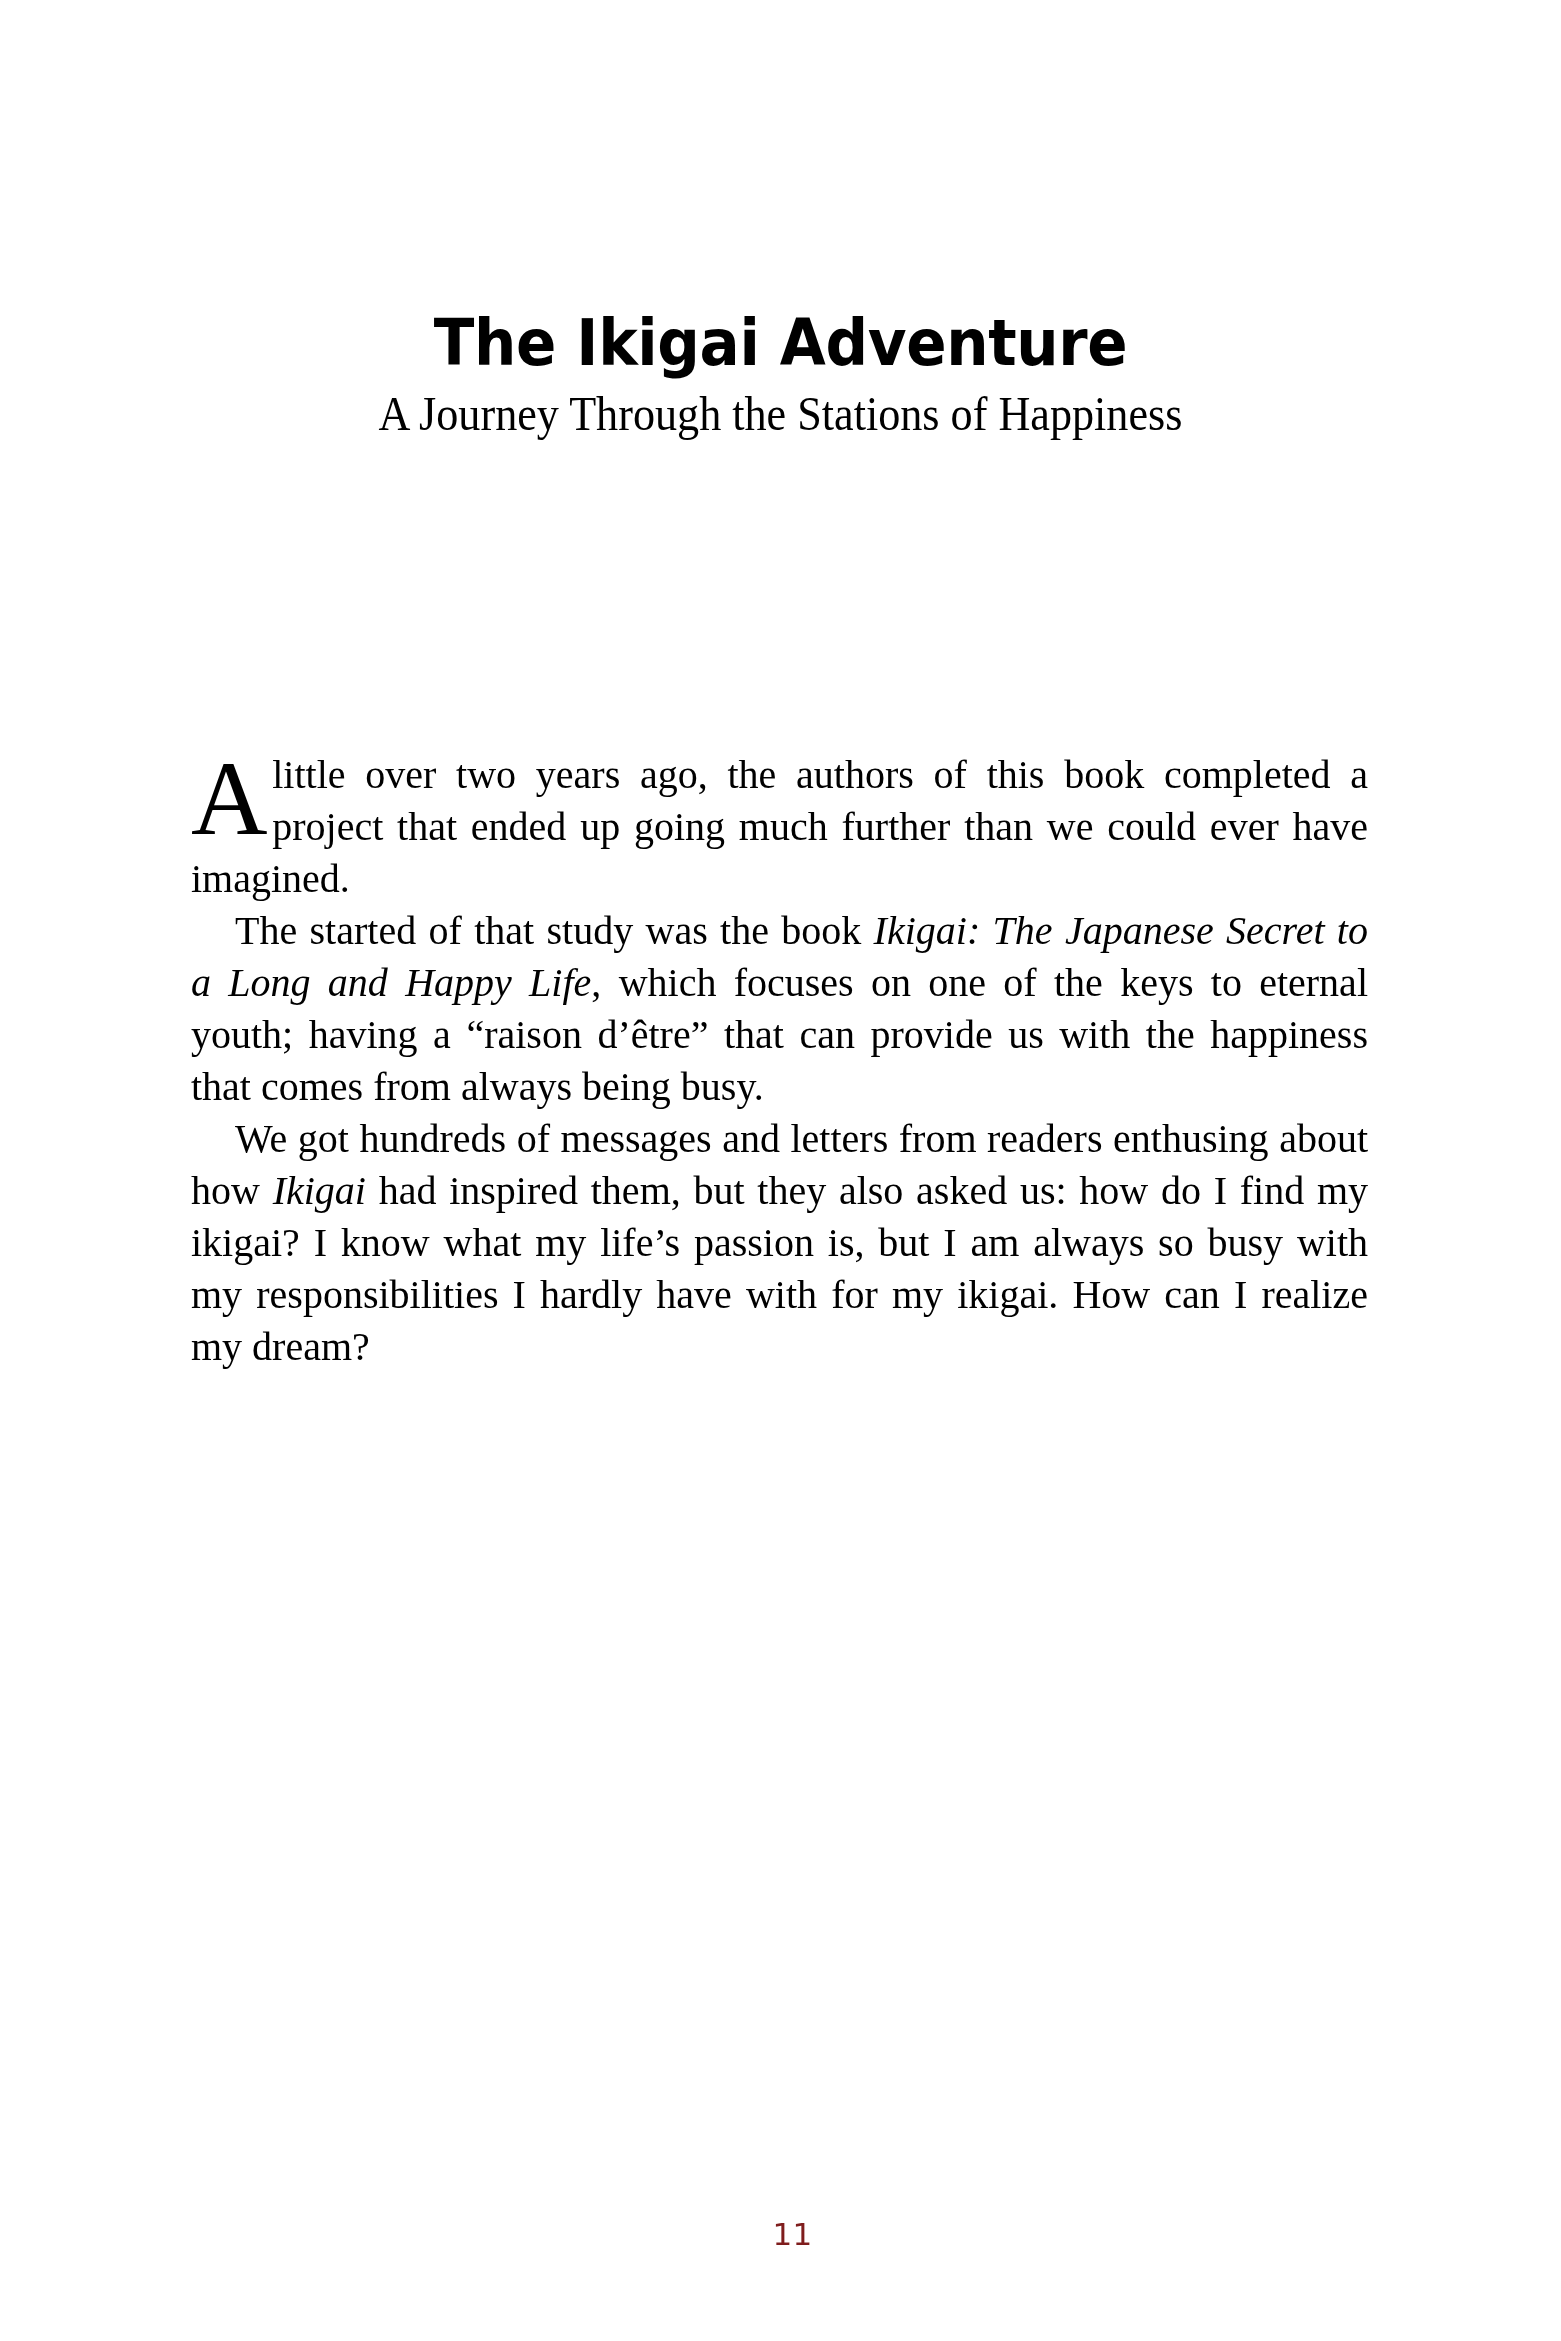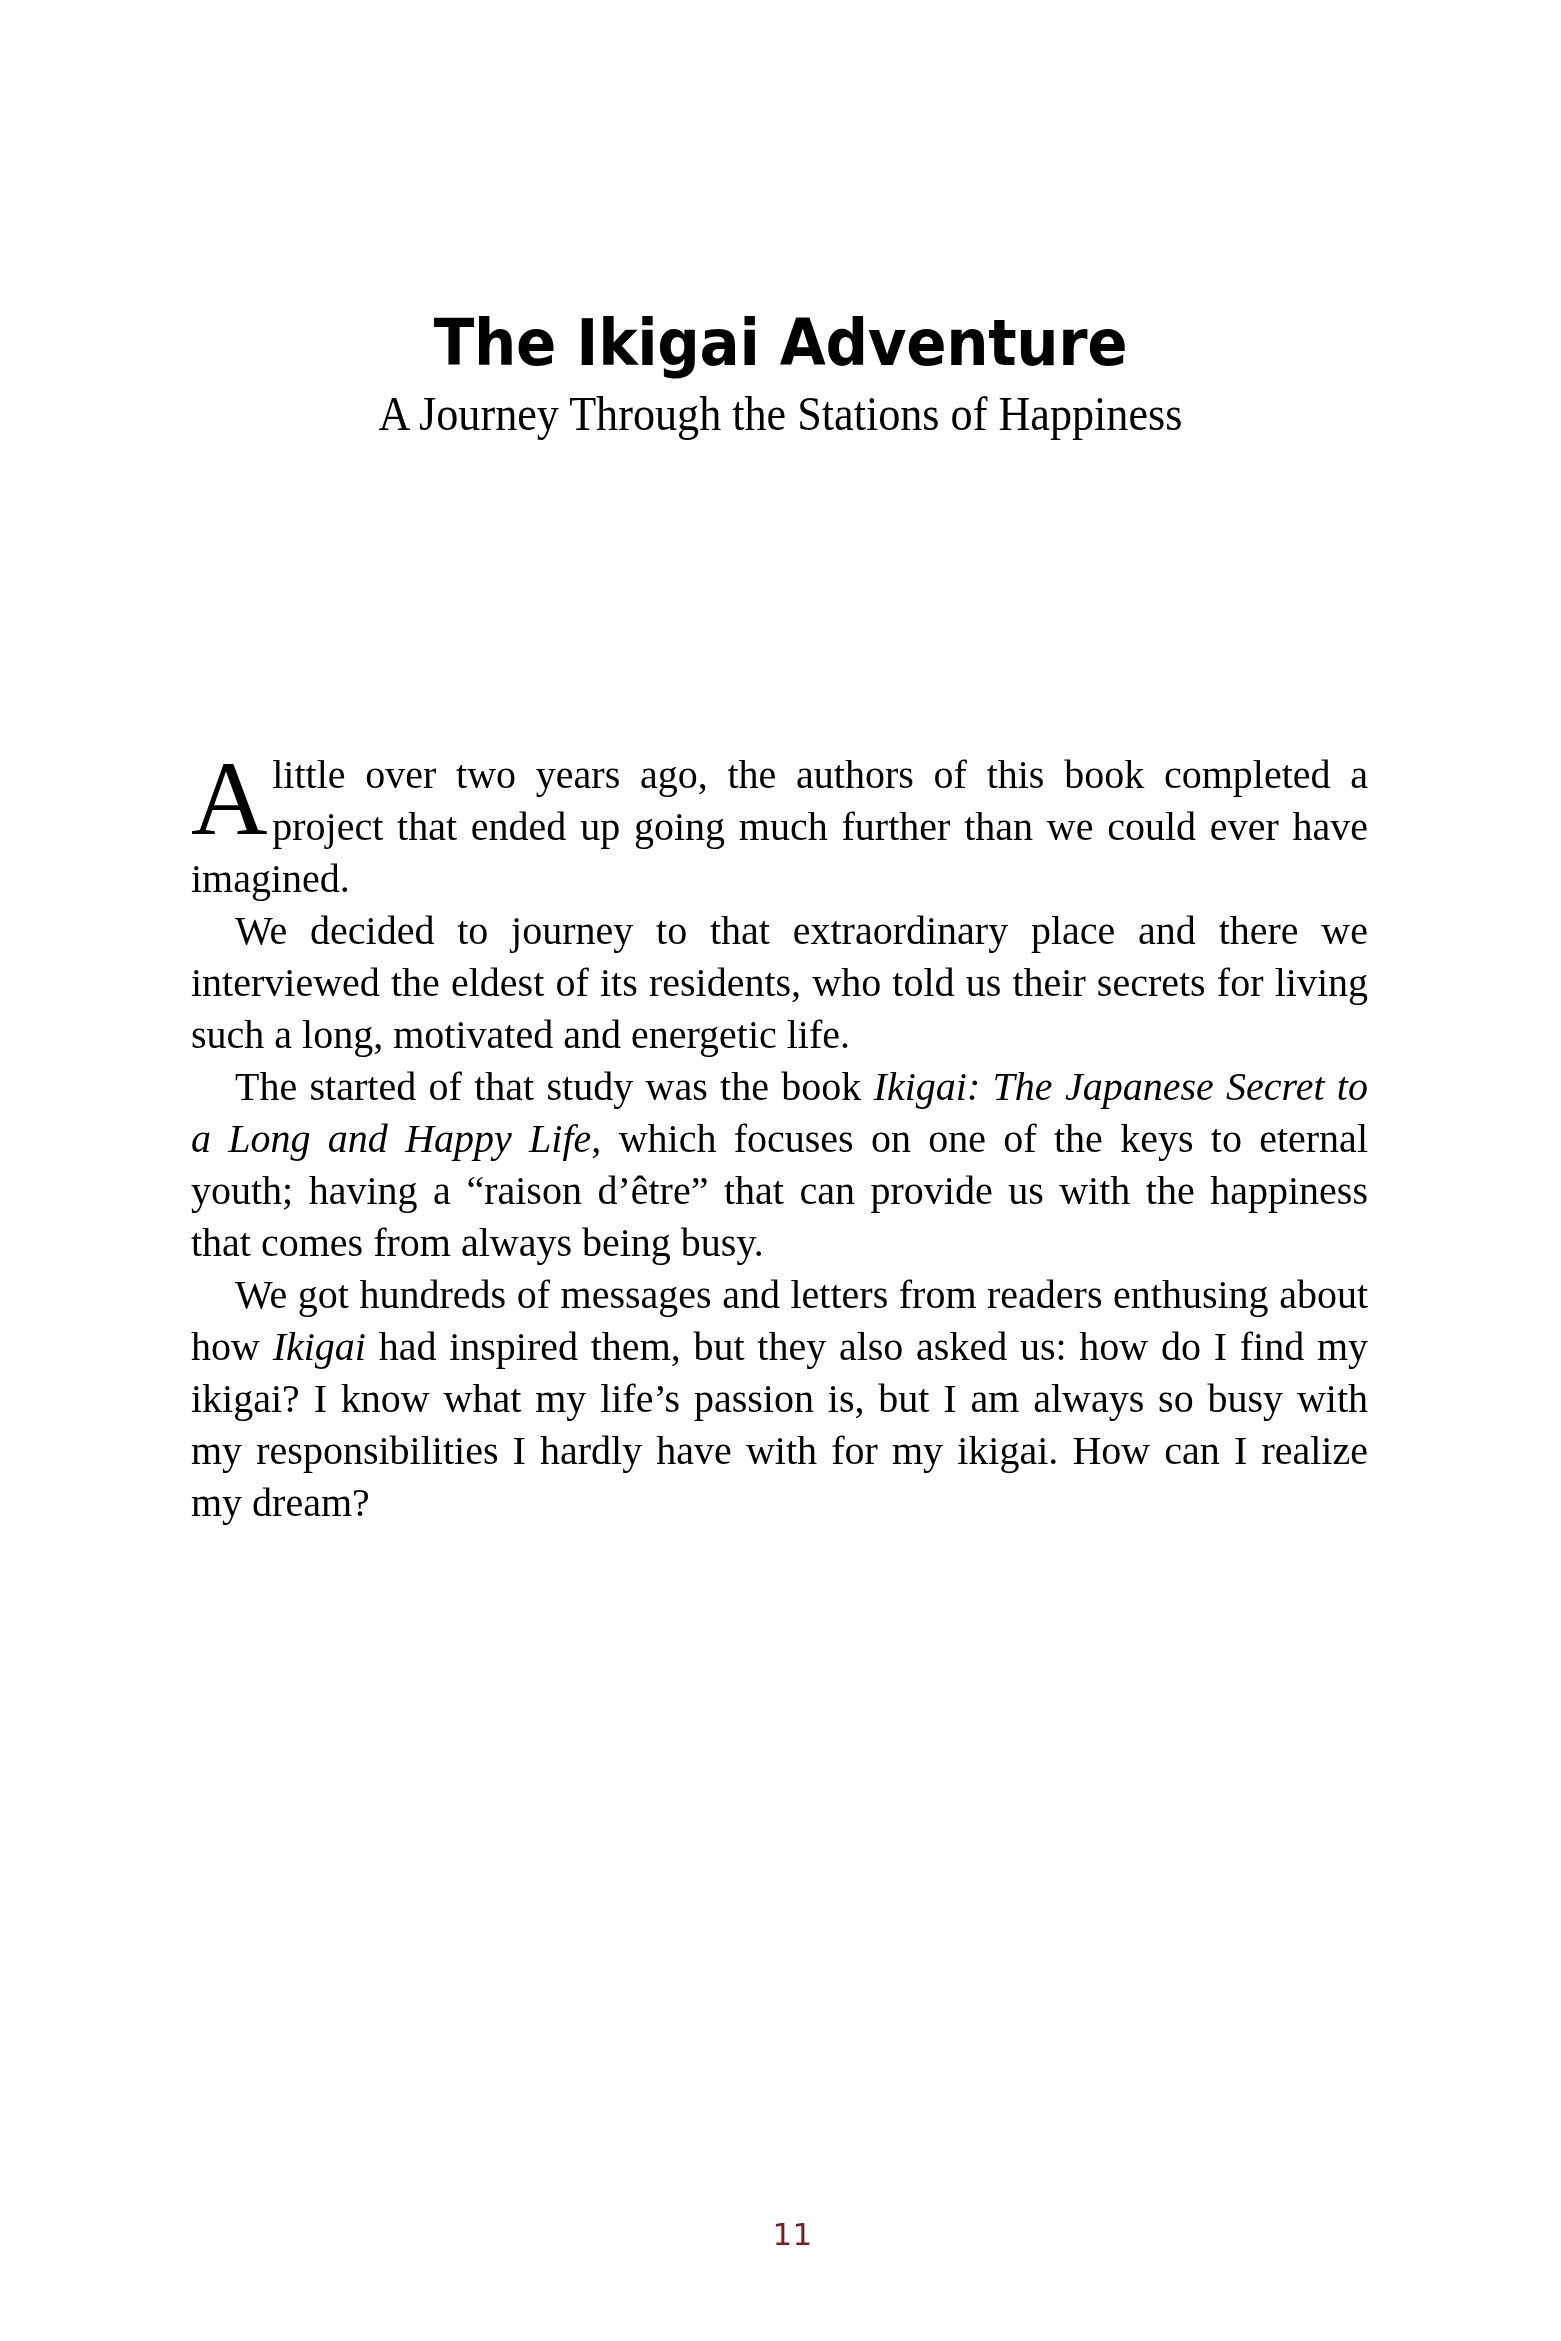--- a/index.html
+++ b/index.html
@@ -121,21 +121,20 @@
 
 <div class="page">
 
   <div class="heading-block">
     <h1 class="chapter-title">The Ikigai Adventure</h1>
     <h2 class="chapter-subtitle">A Journey Through the Stations of Happiness</h2>
   </div>
 
   <div class="body-text" id="body-text">
       <p class="lead"><span>A little over two years ago, the authors of this book completed a project that ended up going much further than we could ever have imagined.</span></p>
-      <p><span>We decided to journey to that extraordinary place and there we interviewed the eldest of its residents, who told us their secrets for living such a long, motivated and energetic life.</span></p>
       <p><span>The started of that study was the book </span><em>Ikigai: The Japanese Secret to a Long and Happy Life</em><span>, which focuses on one of the keys to eternal youth; having a “raison d’être” that can provide us with the happiness that comes from always being busy.</span></p>
       <p><span>We got hundreds of messages and letters from readers enthusing about how </span><em>Ikigai</em><span> had inspired them, but they also asked us: how do I find my ikigai? I know what my life’s passion is, but I am always so busy with my responsibilities I hardly have with for my ikigai. How can I realize my dream?</span></p>
     </div>
 
   <div class="folio">11</div>
 
 </div>
 
 
 </body></html>

